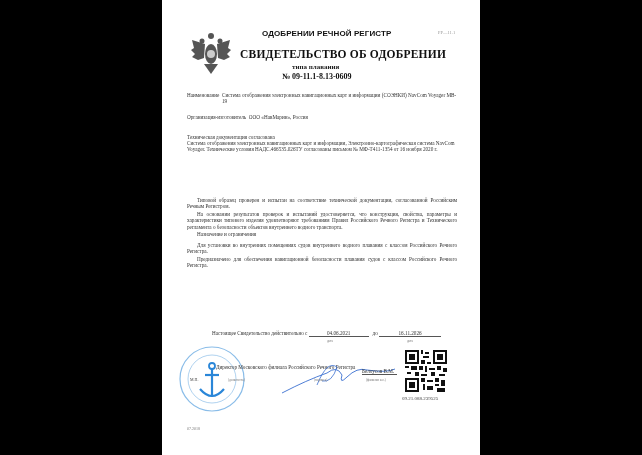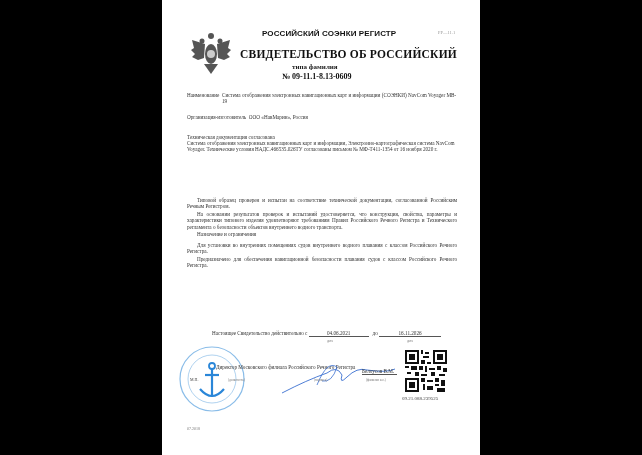--- a/index.html
+++ b/index.html
@@ -39,24 +39,24 @@
       <ellipse cx="21" cy="24" rx="6" ry="10"></ellipse>
       <path d="M15 14 L2 10 L4 18 L1 20 L5 24 L2 27 L8 30 L14 28 Z"></path>
       <path d="M27 14 L40 10 L38 18 L41 20 L37 24 L40 27 L34 30 L28 28 Z"></path>
       <path d="M14 34 L21 44 L28 34 Z"></path>
       <circle cx="12" cy="11" r="2.5"></circle>
       <circle cx="30" cy="11" r="2.5"></circle>
     </g>
     <circle cx="21" cy="24" r="4" fill="#ccc"></circle>
   </svg>
 
-  <div class="abs register">РОССИЙСКИЙ СОЭНКИ РЕГИСТР</div>
+  <div class="abs register">ОДОБРЕНИИ РЕЧНОЙ РЕГИСТР</div>
   <div class="abs formcode">РР—11.1</div>
-  <div class="abs title">СВИДЕТЕЛЬСТВО ОБ РОССИЙСКИЙ</div>
-  <div class="abs subtitle">типа фамилия</div>
+  <div class="abs title">СВИДЕТЕЛЬСТВО ОБ ОДОБРЕНИИ</div>
+  <div class="abs subtitle">типа плавания</div>
   <div class="abs certno">№  09-11.1-8.13-0609</div>
 
   <div class="abs small lbl">Наименование</div>
   <div class="abs small val">Система отображения электронных навигационных карт и информации (СОЭНКИ) NavCom Voyager MB-19</div>
 
   <div class="abs small org">
     <span>Организация-изготовитель</span>&nbsp;
     <span>ООО «НавМарин», Россия</span>
   </div>
 

